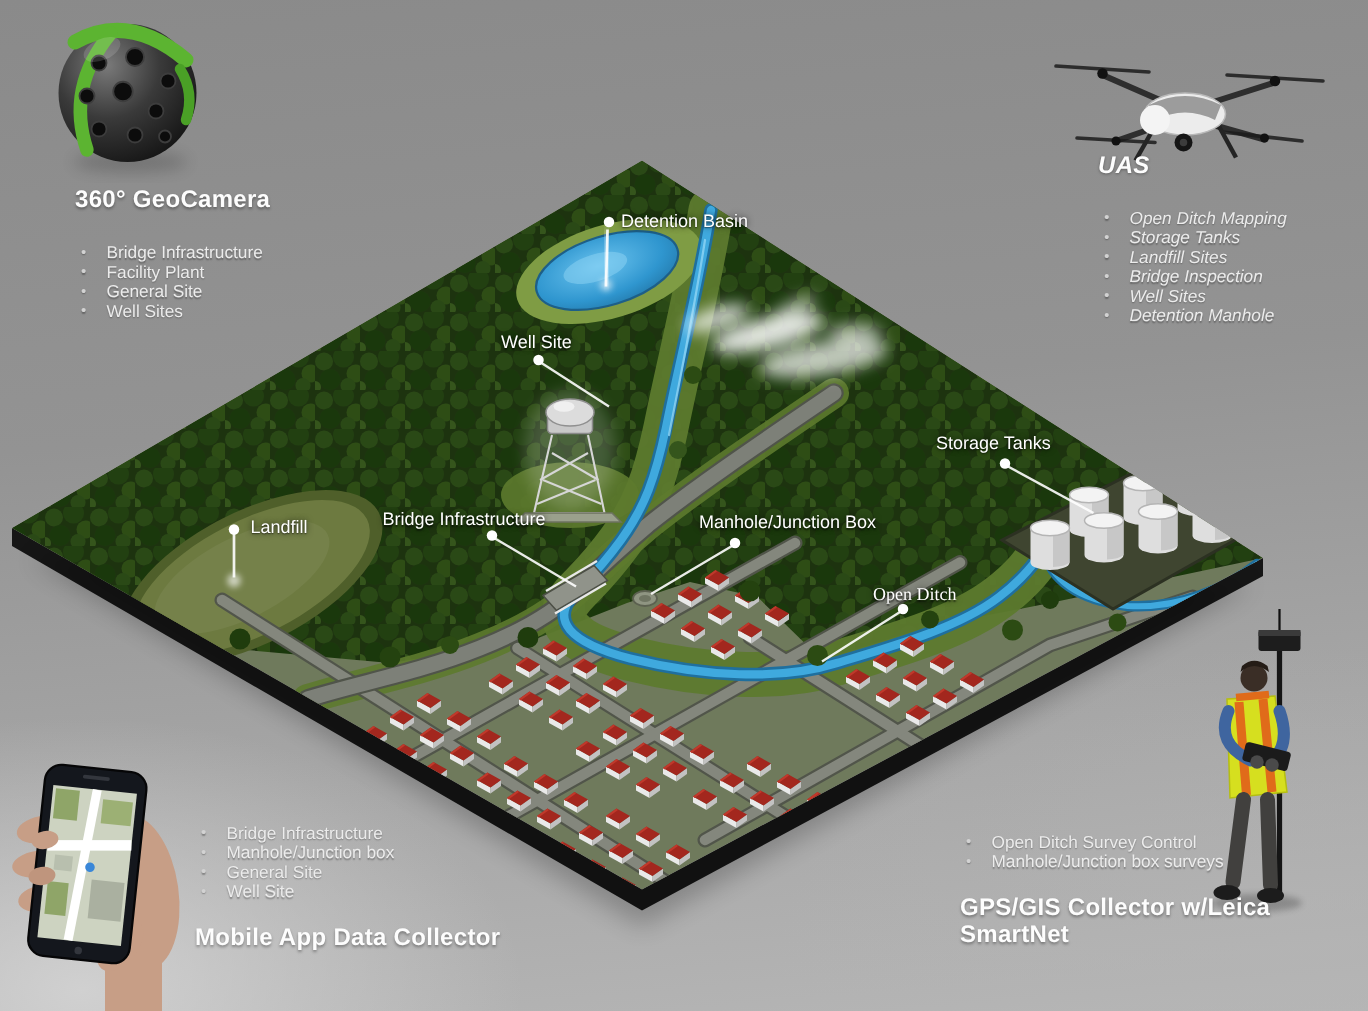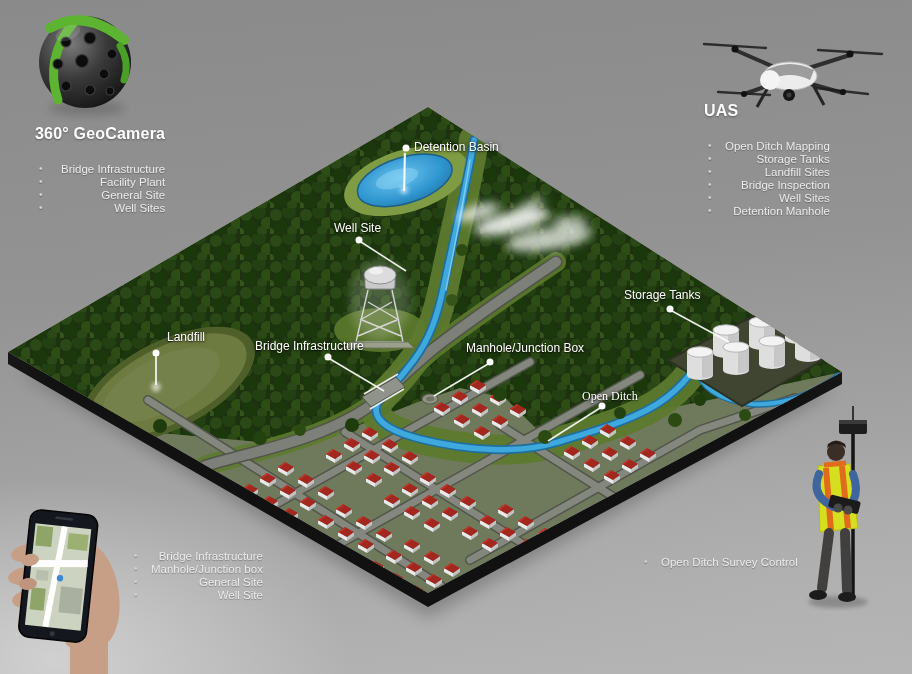--- a/index.html
+++ b/index.html
@@ -10,21 +10,21 @@
       radial-gradient(ellipse 420px 260px at 6% 98%, rgba(214,214,214,.85), rgba(214,214,214,0) 70%),
       radial-gradient(ellipse 500px 300px at 95% 95%, rgba(180,180,180,.55), rgba(180,180,180,0) 70%),
       linear-gradient(175deg,#8a8a8a 0%, #939393 40%, #a8a8a8 75%, #b6b6b6 100%);
   }
   svg{position:absolute;left:0;top:0;}
   .panel{position:absolute;color:#e9e9e9;}
   .panel h2{
     margin:0;font-size:16px;font-weight:bold;color:#fdfdfd;letter-spacing:.2px;
     text-shadow:0 1px 2px rgba(0,0,0,.35);
   }
-  .panel ul{list-style:none;margin:0;padding:0;font-size:11.5px;line-height:12.9px;text-align:right;}
+  .panel ul{list-style:none;margin:0;padding:0;font-size:11.5px;line-height:12.9px;}
   .panel li{position:relative;padding-left:21px;white-space:nowrap;color:#ececec;
     text-shadow:0 1px 1px rgba(0,0,0,.3);}
   .panel li::before{content:"•";position:absolute;left:4px;top:0;color:#d2d2d2;font-size:10px;}
   .panel.top ul{margin-top:20px;}
   .panel.bottom h2{margin-top:15px;}
   .callout{
     position:absolute;color:#fff;font-size:12px;white-space:nowrap;
     text-shadow:0 0 4px rgba(0,0,0,.75),0 1px 1px rgba(0,0,0,.5);
   }
 </style>
@@ -368,67 +368,70 @@
     <rect x="829" y="498" width="31" height="13" rx="2.5" fill="#1b1b1b" transform="rotate(14 845 504)"></rect>
     <circle cx="838" cy="508" r="4.5" fill="#4a4a4a"></circle>
         <circle cx="848" cy="510" r="4.5" fill="#4a4a4a"></circle>
     <line x1="829" y1="533" x2="822" y2="588" stroke="#41403e" stroke-width="10" stroke-linecap="round"></line>
     <line x1="845" y1="533" x2="847" y2="590" stroke="#41403e" stroke-width="10" stroke-linecap="round"></line>
     <ellipse cx="818" cy="595" rx="9" ry="5" fill="#1c1c1c"></ellipse>
     <ellipse cx="847" cy="597" rx="9" ry="5" fill="#1c1c1c"></ellipse>
   </g>
 </svg>
 
-<div class="panel top" style="left:35px;top:125px;">
+<div class="panel top" style="left:50px;top:125px;">
   <h2>360° GeoCamera</h2>
   <ul>
     <li>Bridge Infrastructure</li>
     <li>Facility Plant</li>
     <li>General Site</li>
     <li>Well Sites</li>
   </ul>
 </div>
 
-<div class="panel top" style="left:704px;top:102px;">
+<div class="panel top" style="left:732px;top:102px;font-style:italic;">
   <h2>UAS</h2>
   <ul>
     <li>Open Ditch Mapping</li>
     <li>Storage Tanks</li>
     <li>Landfill Sites</li>
     <li>Bridge Inspection</li>
     <li>Well Sites</li>
     <li>Detention Manhole</li>
   </ul>
 </div>
 
 <div class="panel bottom" style="left:130px;top:550px;">
   <ul>
     <li>Bridge Infrastructure</li>
     <li>Manhole/Junction box</li>
     <li>General Site</li>
     <li>Well Site</li>
   </ul>
+  <h2>Mobile App Data Collector</h2>
 </div>
 
 <div class="panel bottom" style="left:640px;top:556px;">
   <ul>
     <li>Open Ditch Survey Control</li>
+    <li>Manhole/Junction box surveys</li>
   </ul>
+  <h2>GPS/GIS Collector w/Leica SmartNet</h2>
 </div>
 
 <div class="callout" style="left:414px;top:140px;text-align:right;">
   <span>Detention Basin</span>
 </div>
 <div class="callout" style="left:334px;top:221px;">
   <span>Well Site</span>
 </div>
 <div class="callout" style="left:624px;top:288px;">
   <span>Storage Tanks</span>
 </div>
-<div class="callout" style="left:167px;top:330px;">
+<div class="callout" style="left:167px;top:344px;">
   <span>Landfill</span>
 </div>
 <div class="callout" style="left:255px;top:339px;">
   <span>Bridge Infrastructure</span>
 </div>
 <div class="callout" style="left:466px;top:341px;">
   <span>Manhole/Junction Box</span>
 </div>
 <div class="callout" style="left:582px;top:389px;font-family:Liberation Serif, serif;">
   <span>Open Ditch</span>

